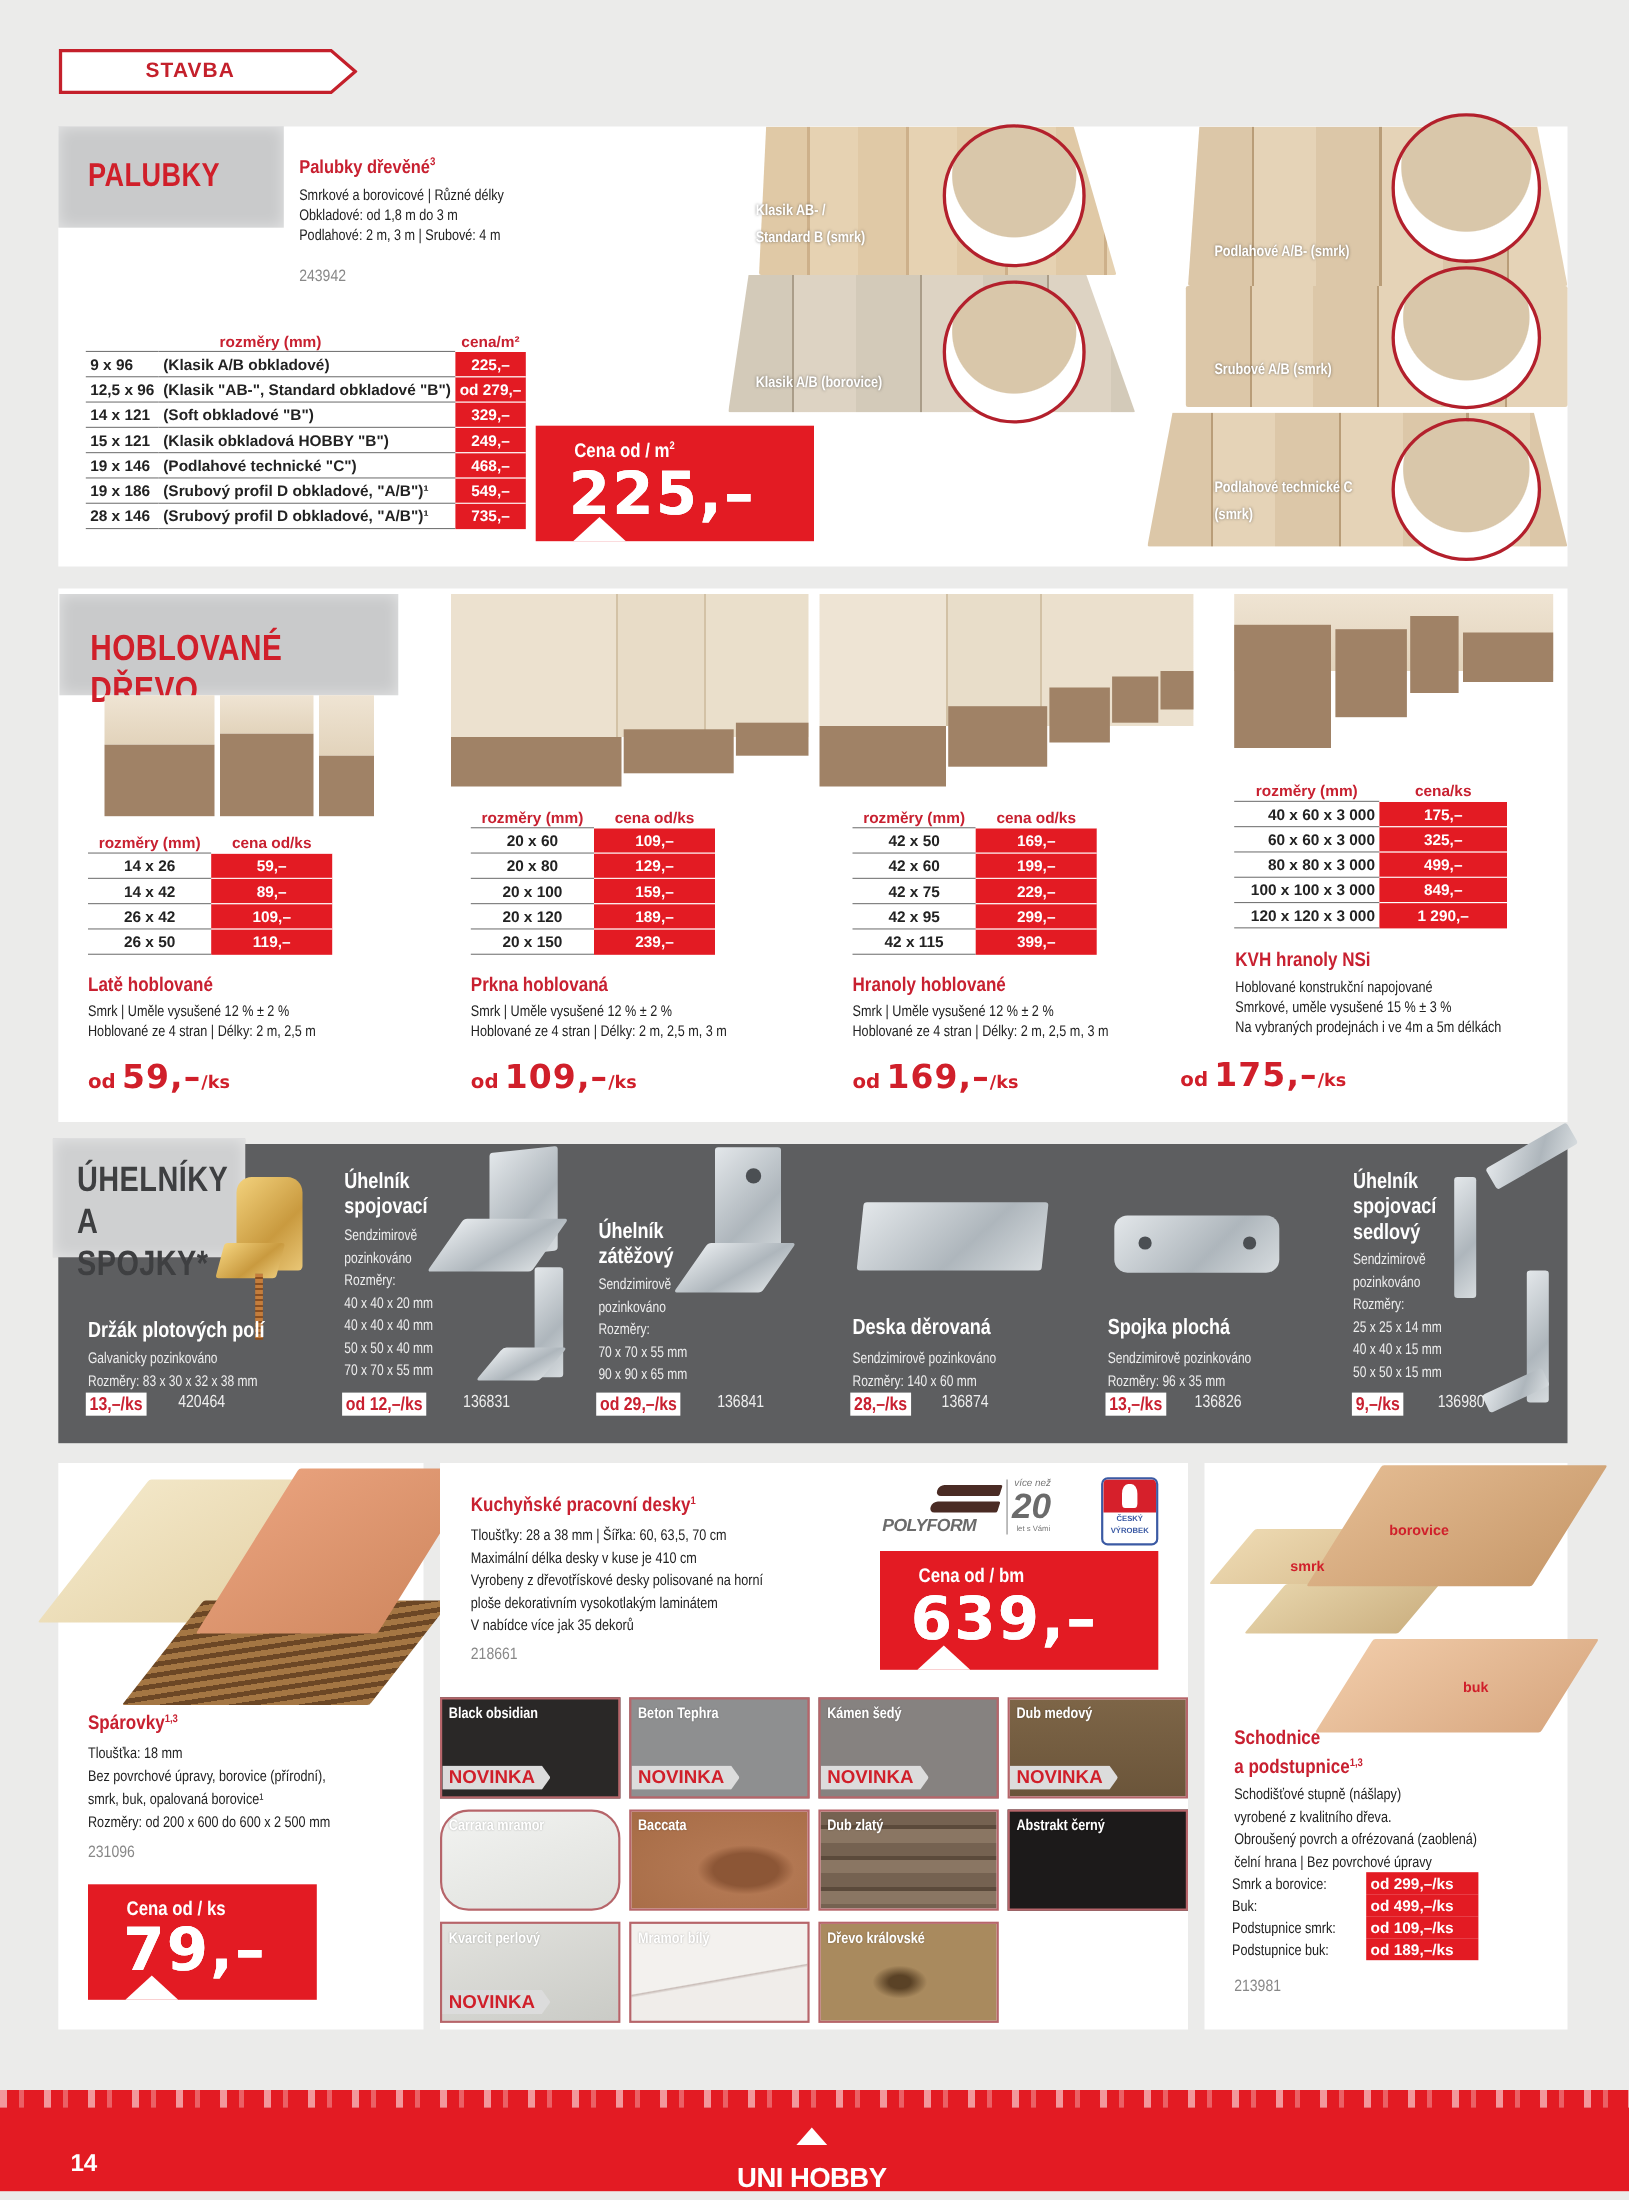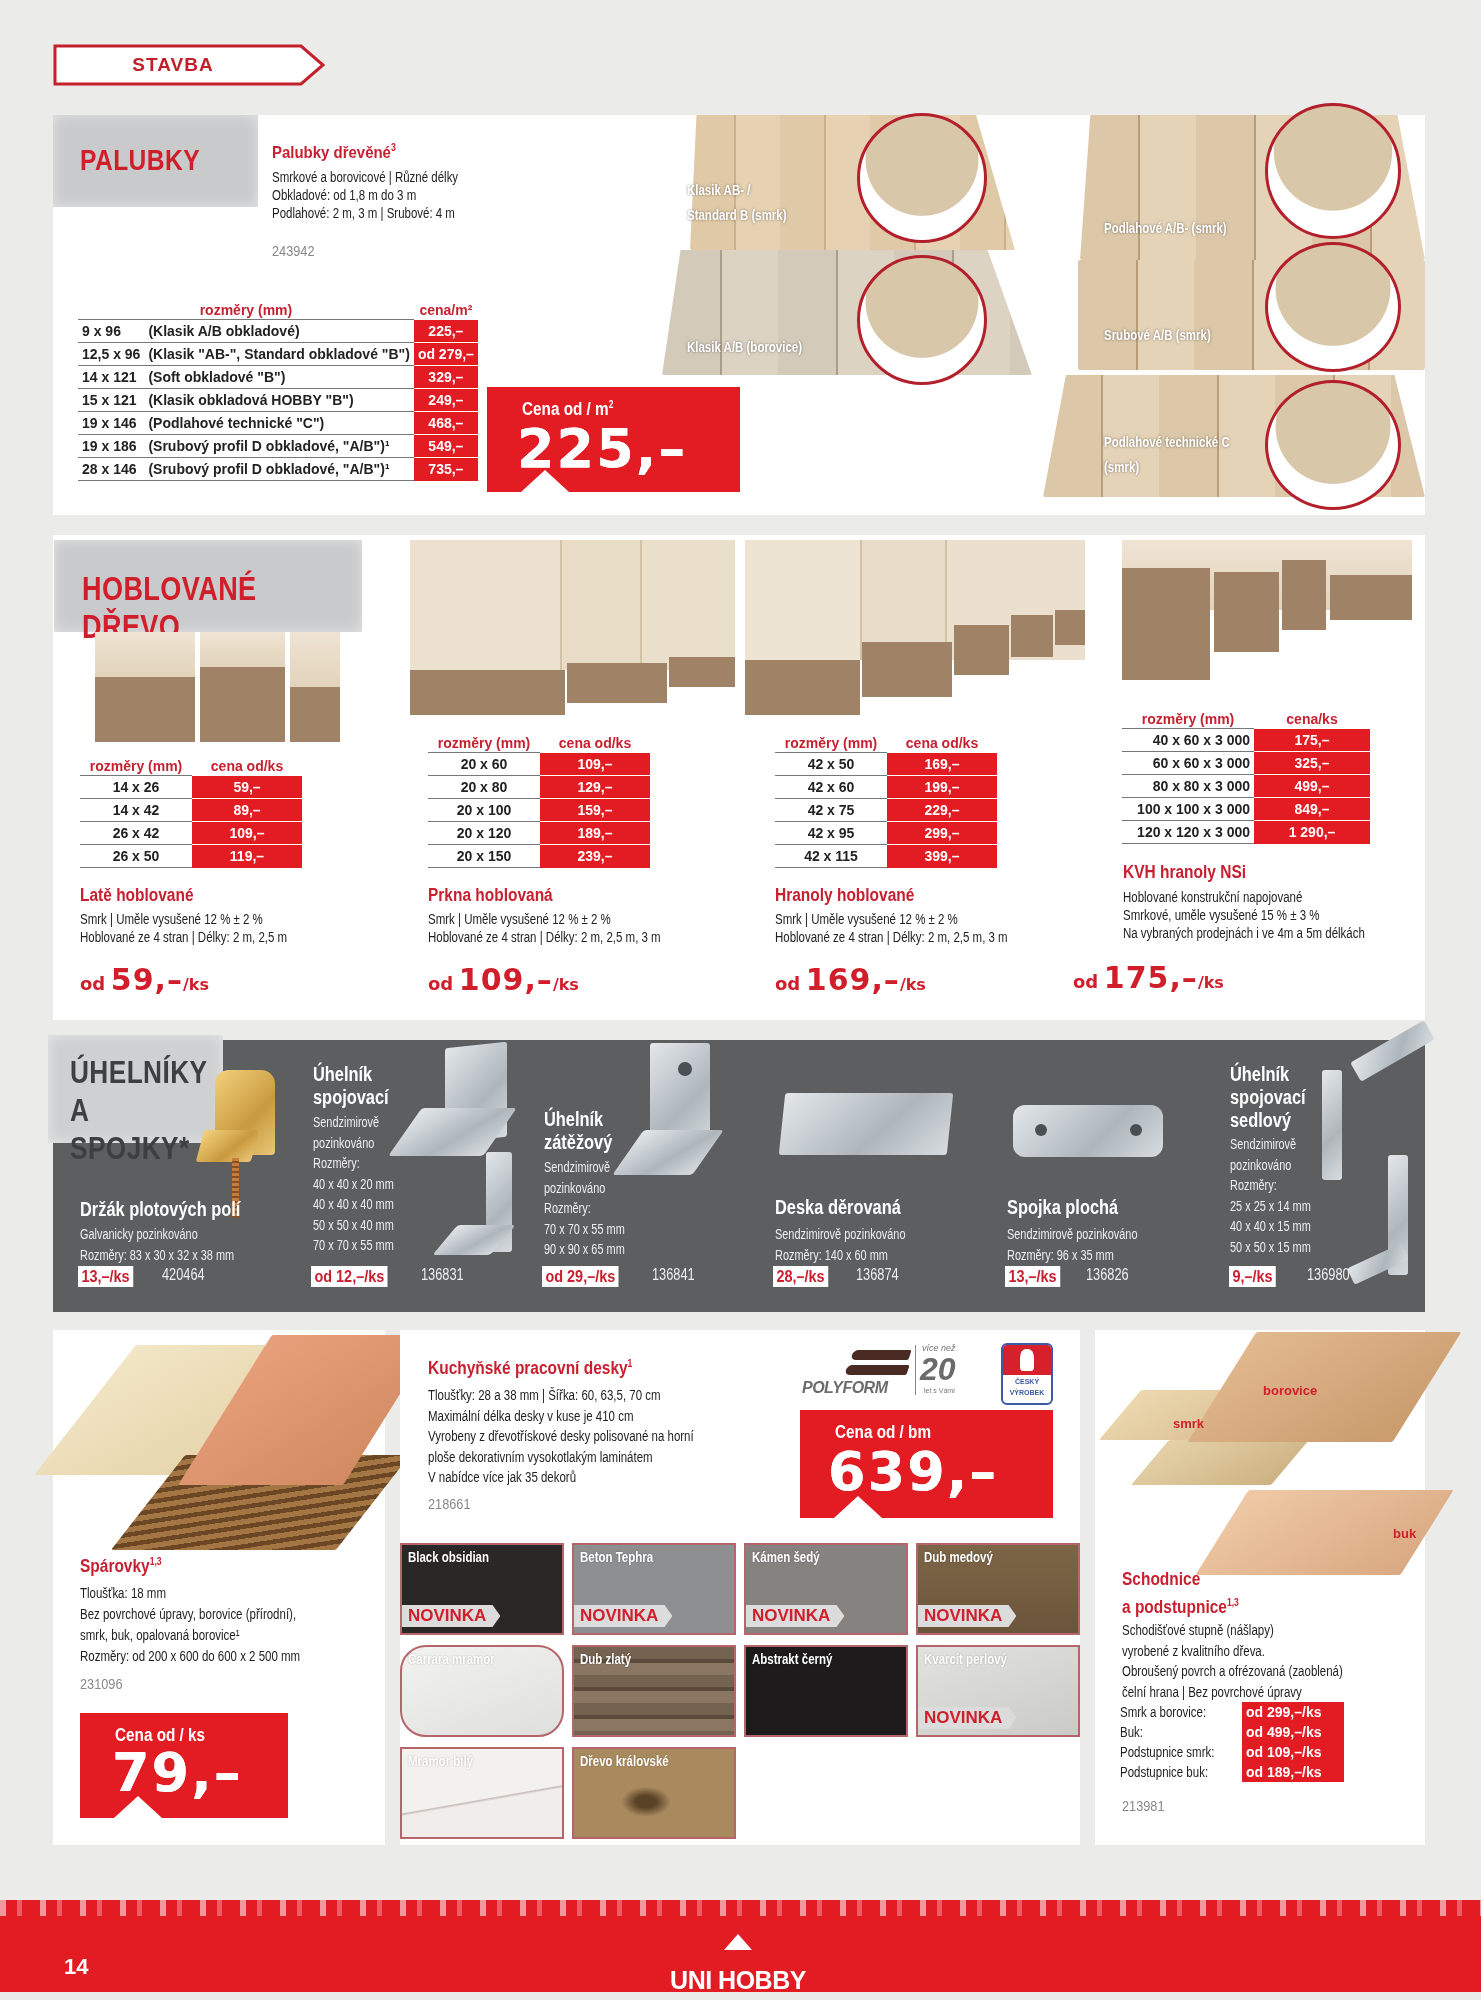--- a/index.html
+++ b/index.html
@@ -592,20 +592,23 @@
       <span class="nov">NOVINKA</span>
     </div>
   <div class="decor" style="background:linear-gradient(180deg,#7d6547,#6b553a);">
       <span class="dn">Dub medový</span>
       <span class="nov">NOVINKA</span>
     </div>
 
   <div class="decor" style="background:linear-gradient(160deg,#f2f3f1,#dfe0dc);border-radius:26px;">
       <span class="dn">Carrara mramor</span>
     </div>
+  <div class="decor" style="background:radial-gradient(ellipse at 65% 60%,#8c5636 0 20%,#b27752 30%,#a66b45);">
+      <span class="dn">Baccata</span>
+    </div>
   <div class="decor" style="background:repeating-linear-gradient(180deg,#756251 0 12px,#5b4a3b 12px 16px,#8a7663 16px 28px);">
       <span class="dn">Dub zlatý</span>
     </div>
 
   <div class="decor" style="background:#1c1a1a;">
       <span class="dn">Abstrakt černý</span>
     </div>
   <div class="decor" style="background:linear-gradient(160deg,#e2e2de,#cacbc6);">
       <span class="dn">Kvarcit perlový</span>
       <span class="nov">NOVINKA</span>
@@ -618,21 +621,21 @@
     </div>
 </div>
 
 <div class="panel" style="left:1095px;top:1330px;width:330px;height:515px;"></div>
 <div class="wood" style="left:1120px;top:1390px;width:145px;height:50px;background:linear-gradient(135deg,#ecd8b0,#d9be90);transform:skewX(-40deg);"></div>
 <div class="wood" style="left:1150px;top:1440px;width:140px;height:45px;background:linear-gradient(135deg,#e5d2a8,#cdb283);transform:skewX(-40deg);"></div>
 <div class="wood" style="left:1222px;top:1332px;width:205px;height:110px;background:linear-gradient(135deg,#e2b98f,#c99b6d);transform:skewX(-32deg);"></div>
 <div class="wood" style="left:1222px;top:1490px;width:205px;height:85px;background:linear-gradient(135deg,#efc9a6,#d9a982);transform:skewX(-32deg);"></div>
 <div class="abs" style="left:1263px;top:1383px;font-size:13px;font-weight:bold;color:#d01f2a;">borovice</div>
 <div class="abs" style="left:1173px;top:1416px;font-size:13px;font-weight:bold;color:#d01f2a;">smrk</div>
-<div class="abs" style="left:1369px;top:1526px;font-size:13px;font-weight:bold;color:#d01f2a;padding-left:24px;">buk</div>
+<div class="abs" style="left:1306px;top:1526px;font-size:13px;font-weight:bold;color:#d01f2a;padding-left:24px;">buk</div>
 
 <div class="prod-name" style="left:1122px;top:1568px;line-height:23px;">
   <div>Schodnice</div>
   <div><span>a podstupnice</span><sup style="font-size:10px">1,3</sup></div>
 </div>
 <div class="desc-lines" style="left:1122px;top:1620px;line-height:20.5px;">
   <div>Schodišťové stupně (nášlapy)</div>
   <div>vyrobené z kvalitního dřeva.</div>
   <div>Obroušený povrch a ofrézovaná (zaoblená)</div>
   <div>čelní hrana | Bez povrchové úpravy</div>

